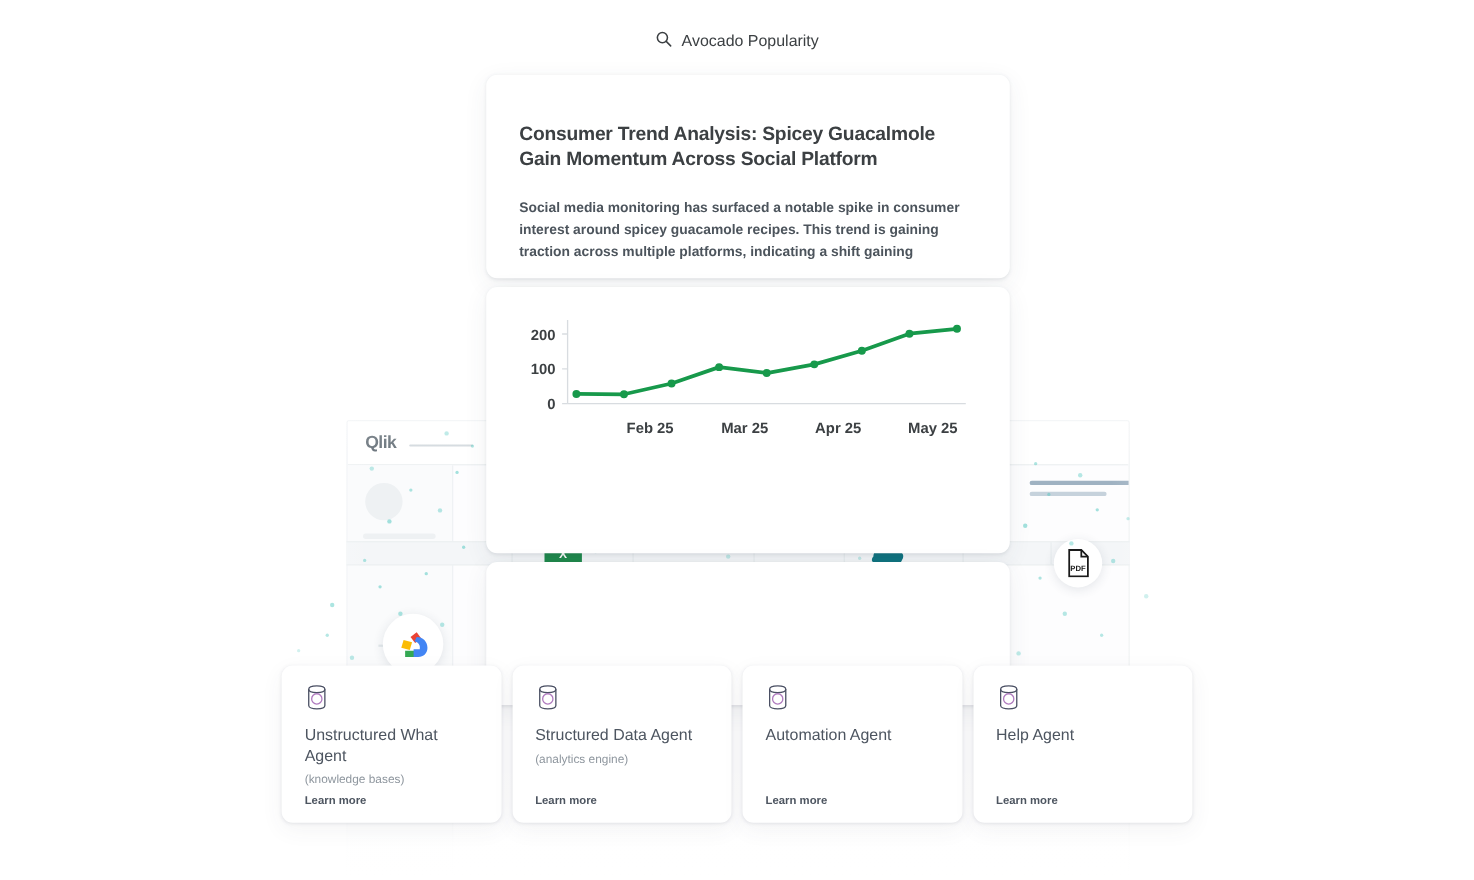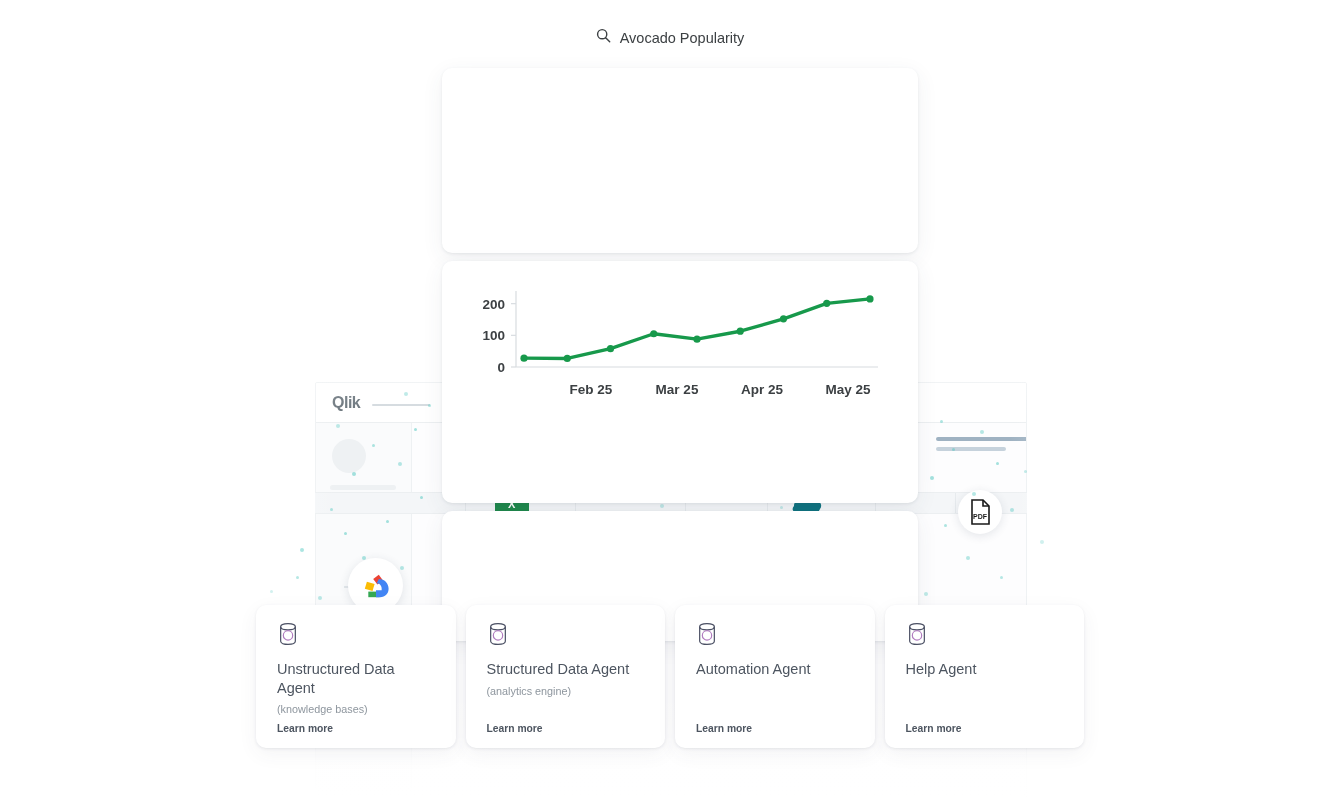--- a/index.html
+++ b/index.html
@@ -311,20 +311,22 @@
       <svg width="15" height="15" viewBox="0 0 16 16" fill="none" stroke="#3c4043" stroke-width="1.5">
         <circle cx="6.6" cy="6.6" r="4.9"></circle>
         <path d="M10.3 10.3 L14.6 14.6" stroke-linecap="round"></path>
       </svg>
     </span>
     <span class="label">Avocado Popularity</span>
   </div>
 
   <div class="card" id="card-summary">
     <div class="card-inner">
+      <div class="summary-title">Consumer Trend Analysis: Spicey Guacalmole Gain Momentum Across Social Platform</div>
+      <div class="summary-body">Social media monitoring has surfaced a notable spike in consumer interest around spicey guacamole recipes. This trend is gaining traction across multiple platforms, indicating a shift gaining</div>
     </div>
   </div>
 
   <div class="card" id="card-chart">
     <div class="card-inner">
       <div class="chart-wrap">
         <svg class="chart-svg" id="line-chart" width="416" height="125" viewBox="0 0 416 125">
             <line x1="44" y1="8" x2="44" y2="84" stroke="#d8dce0" stroke-width="1.2"></line>
             <line x1="44" y1="84" x2="406" y2="84" stroke="#d8dce0" stroke-width="1.2"></line>
             <line x1="39" y1="84" x2="44" y2="84" stroke="#d8dce0" stroke-width="1.2"></line>
@@ -355,21 +357,21 @@
   <div class="card" id="card-explore">
     <div class="card-inner">
     </div>
   </div>
 
   <div class="agent-row" id="agent-row">
       <div class="agent-card"><span><svg class="agent-icon" viewBox="0 0 24 26" fill="none">
   <path d="M4 5 C4 3 7.6 1.6 12 1.6 C16.4 1.6 20 3 20 5 L20 21 C20 23 16.4 24.4 12 24.4 C7.6 24.4 4 23 4 21 Z" stroke="#4a4f63" stroke-width="1.3"></path>
   <path d="M4 5 C4 7 7.6 8.4 12 8.4 C16.4 8.4 20 7 20 5" stroke="#4a4f63" stroke-width="1.3"></path>
   <circle cx="12" cy="14.5" r="5.1" stroke="#b07bbf" stroke-width="1.3"></circle>
-</svg></span><div class="agent-name">Unstructured Data Agent</div><div class="agent-sub">(knowledge bases)</div><div class="agent-link">Learn more</div></div>
+</svg></span><div class="agent-name">Unstructured What Agent</div><div class="agent-sub">(knowledge bases)</div><div class="agent-link">Learn more</div></div>
       <div class="agent-card"><span><svg class="agent-icon" viewBox="0 0 24 26" fill="none">
   <path d="M4 5 C4 3 7.6 1.6 12 1.6 C16.4 1.6 20 3 20 5 L20 21 C20 23 16.4 24.4 12 24.4 C7.6 24.4 4 23 4 21 Z" stroke="#4a4f63" stroke-width="1.3"></path>
   <path d="M4 5 C4 7 7.6 8.4 12 8.4 C16.4 8.4 20 7 20 5" stroke="#4a4f63" stroke-width="1.3"></path>
   <circle cx="12" cy="14.5" r="5.1" stroke="#b07bbf" stroke-width="1.3"></circle>
 </svg></span><div class="agent-name">Structured Data Agent</div><div class="agent-sub">(analytics engine)</div><div class="agent-link">Learn more</div></div>
       <div class="agent-card"><span><svg class="agent-icon" viewBox="0 0 24 26" fill="none">
   <path d="M4 5 C4 3 7.6 1.6 12 1.6 C16.4 1.6 20 3 20 5 L20 21 C20 23 16.4 24.4 12 24.4 C7.6 24.4 4 23 4 21 Z" stroke="#4a4f63" stroke-width="1.3"></path>
   <path d="M4 5 C4 7 7.6 8.4 12 8.4 C16.4 8.4 20 7 20 5" stroke="#4a4f63" stroke-width="1.3"></path>
   <circle cx="12" cy="14.5" r="5.1" stroke="#b07bbf" stroke-width="1.3"></circle>
 </svg></span><div class="agent-name">Automation Agent</div><div class="agent-link">Learn more</div></div>

